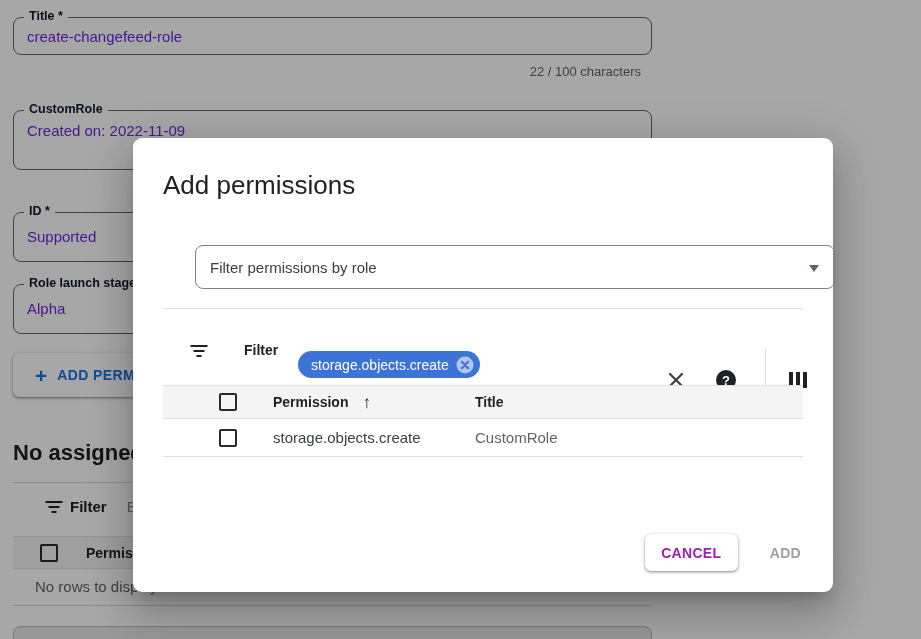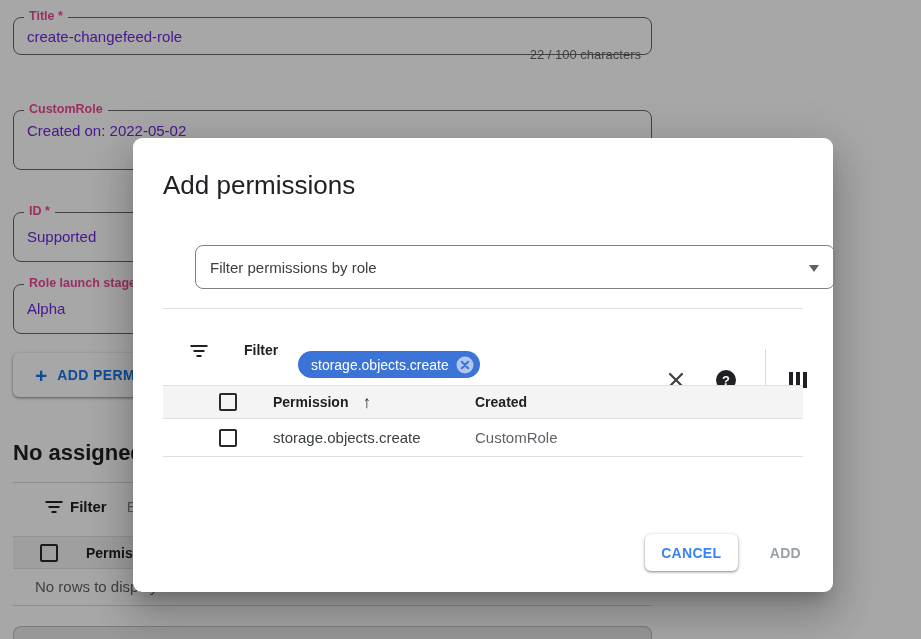--- a/index.html
+++ b/index.html
@@ -4,26 +4,26 @@
 <style>
   * { margin:0; padding:0; box-sizing:border-box; }
   html,body { width:921px; height:639px; }
   body { font-family:"Liberation Sans", sans-serif; background:#fff; }
   .page { position:relative; width:921px; height:639px; overflow:hidden; background:#fff; }
 
   
   .bg-form { position:absolute; inset:0; }
   .field { position:absolute; border:1px solid #64676b; border-radius:8px; background:#fff; }
   .field .flabel { position:absolute; top:-9px; left:10px; background:#fff; padding:0 5px;
-                   font-size:12.5px; font-weight:bold; color:#ec4899; white-space:nowrap; }
+                   font-size:12.5px; font-weight:bold; color:#0f172a; white-space:nowrap; }
   .field .fvalue { position:absolute; left:13px; font-size:15px; color:#6d28d9; white-space:nowrap; }
 
   .f-title { left:13px; top:17px; width:639px; height:38px; }
   .f-title .fvalue { top:10px; }
-  .counter { position:absolute; top:47px; right:280px; font-size:13px; color:#5f6368; }
+  .counter { position:absolute; top:64px; right:280px; font-size:13px; color:#5f6368; }
   .f-desc { left:13px; top:110px; width:639px; height:60px; }
   .f-desc .fvalue { top:11px; }
   .f-id { left:13px; top:212px; width:639px; height:50px; }
   .f-id .fvalue { top:15px; }
   .f-stage { left:13px; top:284px; width:639px; height:50px; }
   .f-stage .fvalue { top:15px;text-align:right; }
 
   .btn-addperm { position:absolute; left:13px; top:353px; width:190px; height:44px;
                  background:#fff; border:none; border-radius:6px;
                  box-shadow:0 1px 2px rgba(0,0,0,.3), 0 1px 3px 1px rgba(0,0,0,.15);
@@ -101,21 +101,21 @@
   .cell-perm { width:202px; display:flex; align-items:center; gap:14px; }
   .cell-status { flex:1; }
   .trow.head .htxt { font-size:14px; font-weight:bold; color:#202124; }
   .sortarrow { font-size:17px; font-weight:bold; color:#202124; line-height:1; }
   .perm-txt { font-size:15px; color:#3c4043; }
   .status-txt { font-size:15px; color:#5f6368; }
 
   .m-actions { position:absolute; right:26px; bottom:21px; display:flex; align-items:center; gap:26px; }
   .btn-cancel { width:93px; height:37px; background:#fff; border:none; border-radius:6px;
                 box-shadow:0 1px 2px rgba(0,0,0,.3), 0 1px 3px 1px rgba(0,0,0,.15);
-                font-size:14px; font-weight:bold; letter-spacing:.3px; color:#3b82f6;
+                font-size:14px; font-weight:bold; letter-spacing:.3px; color:#a21caf;
                 font-family:"Liberation Sans",sans-serif; cursor:pointer; }
   .btn-add { background:none; border:none; font-size:14px; font-weight:bold; letter-spacing:.3px;
              color:#9aa0a6; font-family:"Liberation Sans",sans-serif; padding:8px 6px; cursor:default; }
 
   svg { display:block; }
 </style>
 </head>
 <body>
 
 <div class="page">
@@ -123,21 +123,21 @@
   <div class="bg-form">
 
     <div class="field f-title">
       <span class="flabel">Title *</span>
       <span class="fvalue">create-changefeed-role</span>
     </div>
     <div class="counter">22 / 100 characters</div>
 
     <div class="field f-desc">
       <span class="flabel">CustomRole</span>
-      <span class="fvalue">Created on: 2022-05-02</span>
+      <span class="fvalue">Created on: 2022-11-09</span>
     </div>
 
     <div class="field f-id">
       <span class="flabel">ID *</span>
       <span class="fvalue">Supported</span>
     </div>
 
     <div class="field f-stage">
       <span class="flabel">Role launch stage</span>
       <span class="fvalue">Alpha</span>
@@ -223,21 +223,21 @@
     <div class="m-table">
       <div class="trow head">
         <span class="cell-check">
             <span class="cb"></span>
           </span>
         <span class="cell-perm">
           <span class="htxt">Permission</span>
           <span class="sortarrow">↑</span>
         </span>
         <span class="cell-status">
-          <span class="htxt">Created</span>
+          <span class="htxt">Title</span>
         </span>
       </div>
 
       <div class="trow data">
         <span class="cell-check">
             <span class="cb"></span>
           </span>
         <span class="cell-perm">
           <span class="perm-txt">storage.objects.create</span>
         </span>

